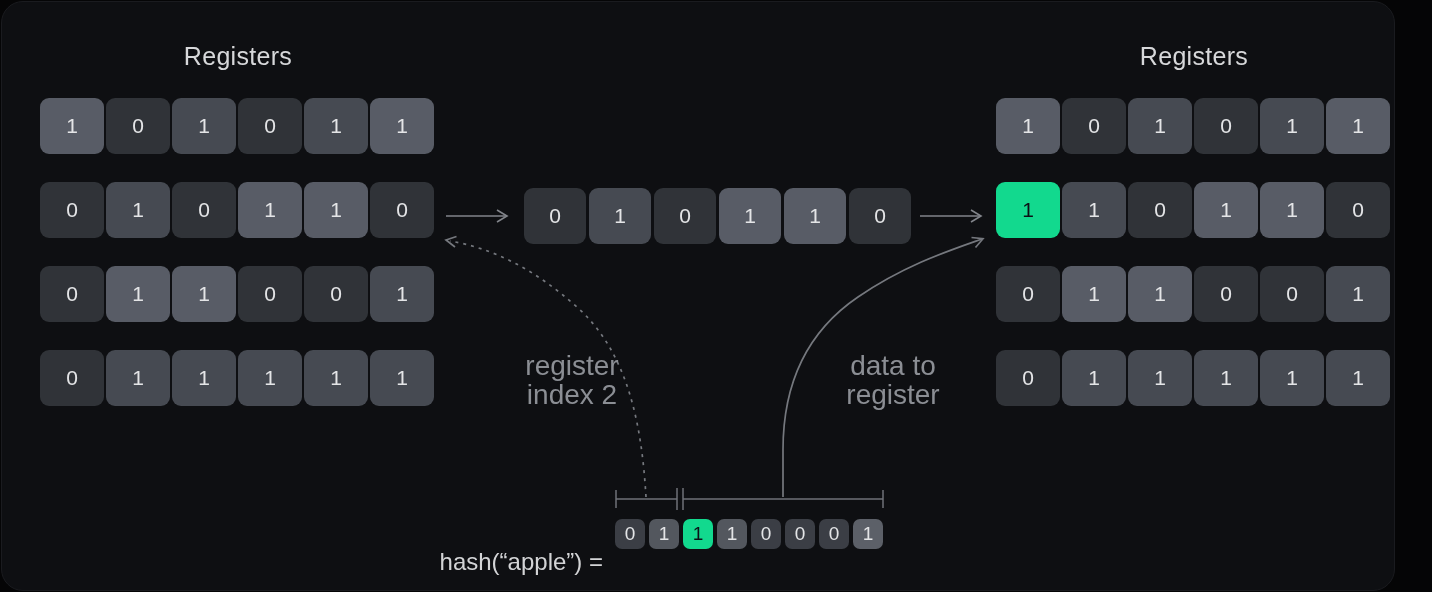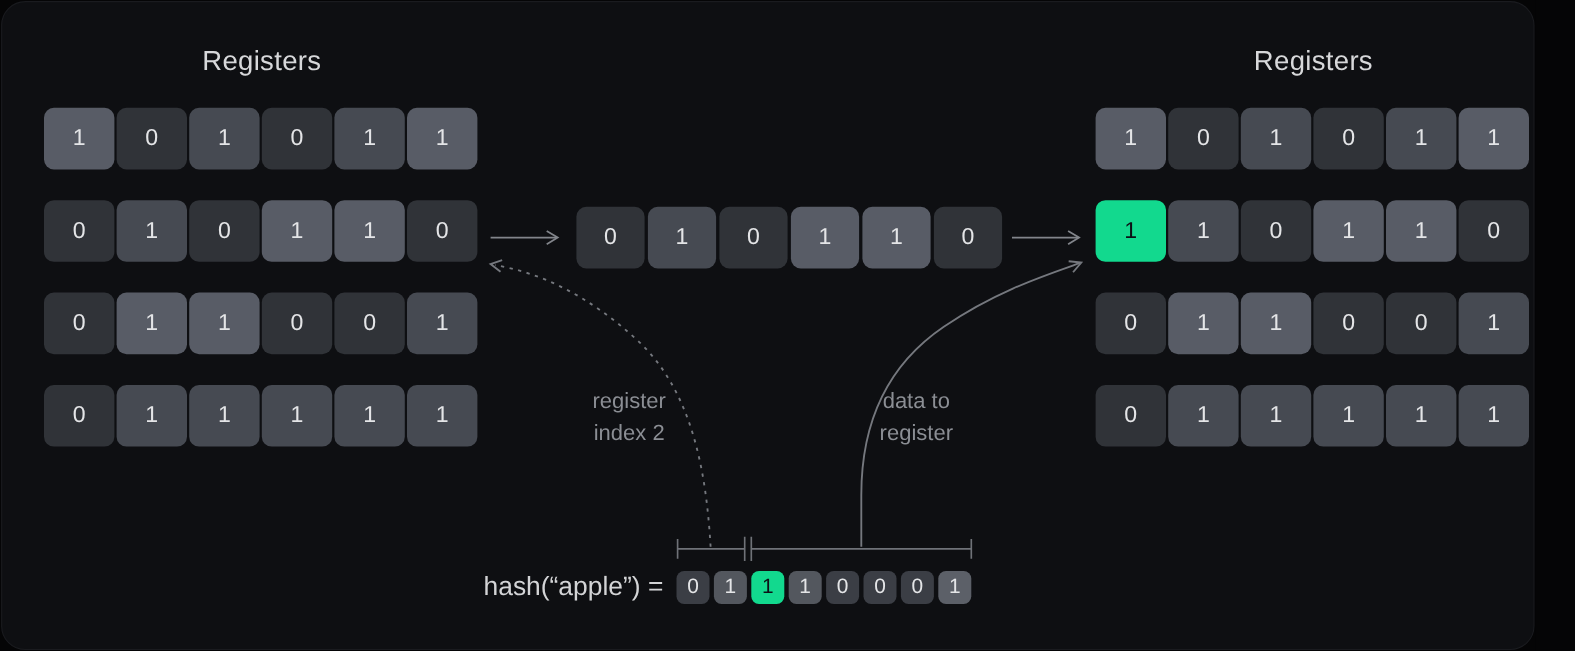--- a/index.html
+++ b/index.html
@@ -13,24 +13,24 @@
   .reg-grid{position:absolute;display:grid;grid-template-columns:repeat(6,64px);
             column-gap:2px;row-gap:28px;}
   .reg-grid.mid{grid-template-columns:repeat(6,62px);column-gap:3px;}
   .cell{height:56px;border-radius:9px;display:flex;align-items:center;justify-content:center;
         font-size:21px;color:#e4e5e7;}
   .cell.dark{background:#303338;}
   .cell.mid{background:#464a52;}
   .cell.light{background:#585c66;}
   .cell.green{background:#12d98e;color:#0d1016;}
   .overlay{position:absolute;inset:0;width:1432px;height:592px;pointer-events:none;z-index:2;}
-  .anno{position:absolute;text-align:center;font-size:20px;line-height:29px;color:#8b8e94;z-index:3;}
+  .anno{position:absolute;text-align:center;font-size:28px;line-height:29px;color:#8b8e94;z-index:3;}
   #label-register-index{left:498px;top:351px;width:148px;}
-  #label-data-aggregate{left:749px;top:351px;width:168px;}
-  .hash-prefix{position:absolute;left:405px;top:519px;width:198px;text-align:right;
+  #label-data-aggregate{left:809px;top:351px;width:168px;}
+  .hash-prefix{position:absolute;left:405px;top:547px;width:198px;text-align:right;
                font-size:24px;line-height:30px;color:#d3d4d6;z-index:3;}
   .bits{position:absolute;left:615px;top:519px;display:flex;gap:4px;z-index:3;}
   .bit{width:30px;height:30px;border-radius:7px;display:flex;align-items:center;justify-content:center;
        font-size:19px;color:#e4e5e7;}
   .bit.dark{background:#3b3e45;}
   .bit.mid{background:#53575e;}
   .bit.light{background:#5c6068;}
   .bit.green{background:#12d98e;color:#0d1016;}
 </style>
 </head>

